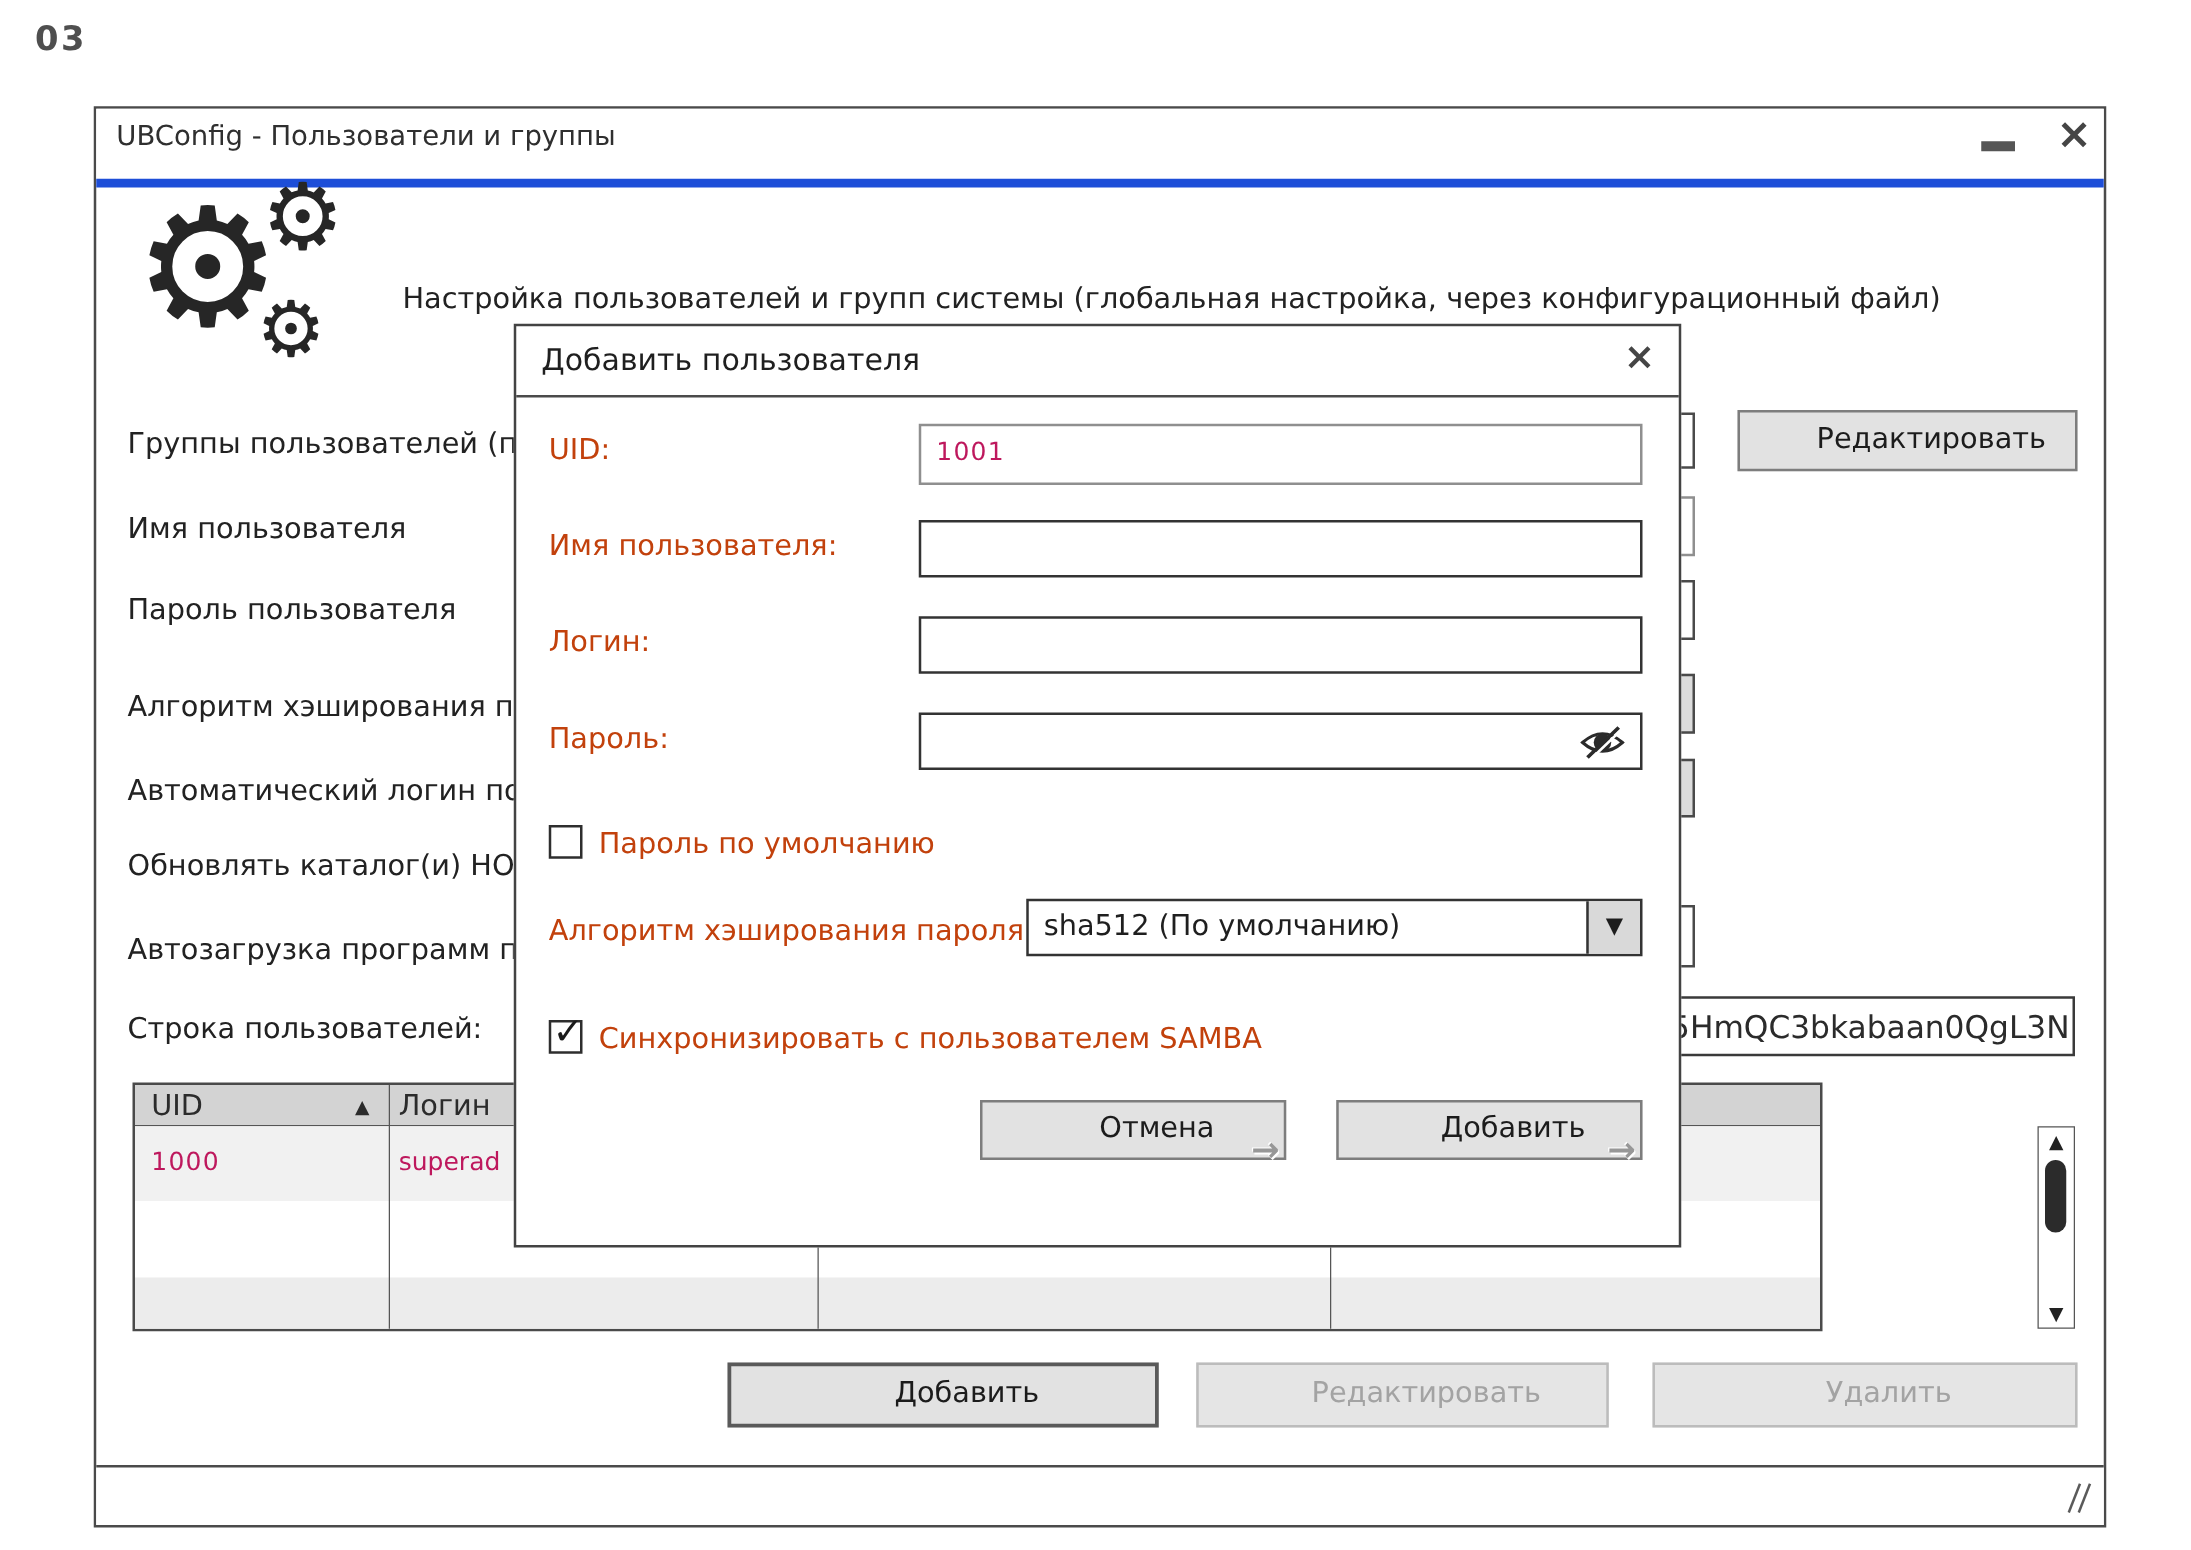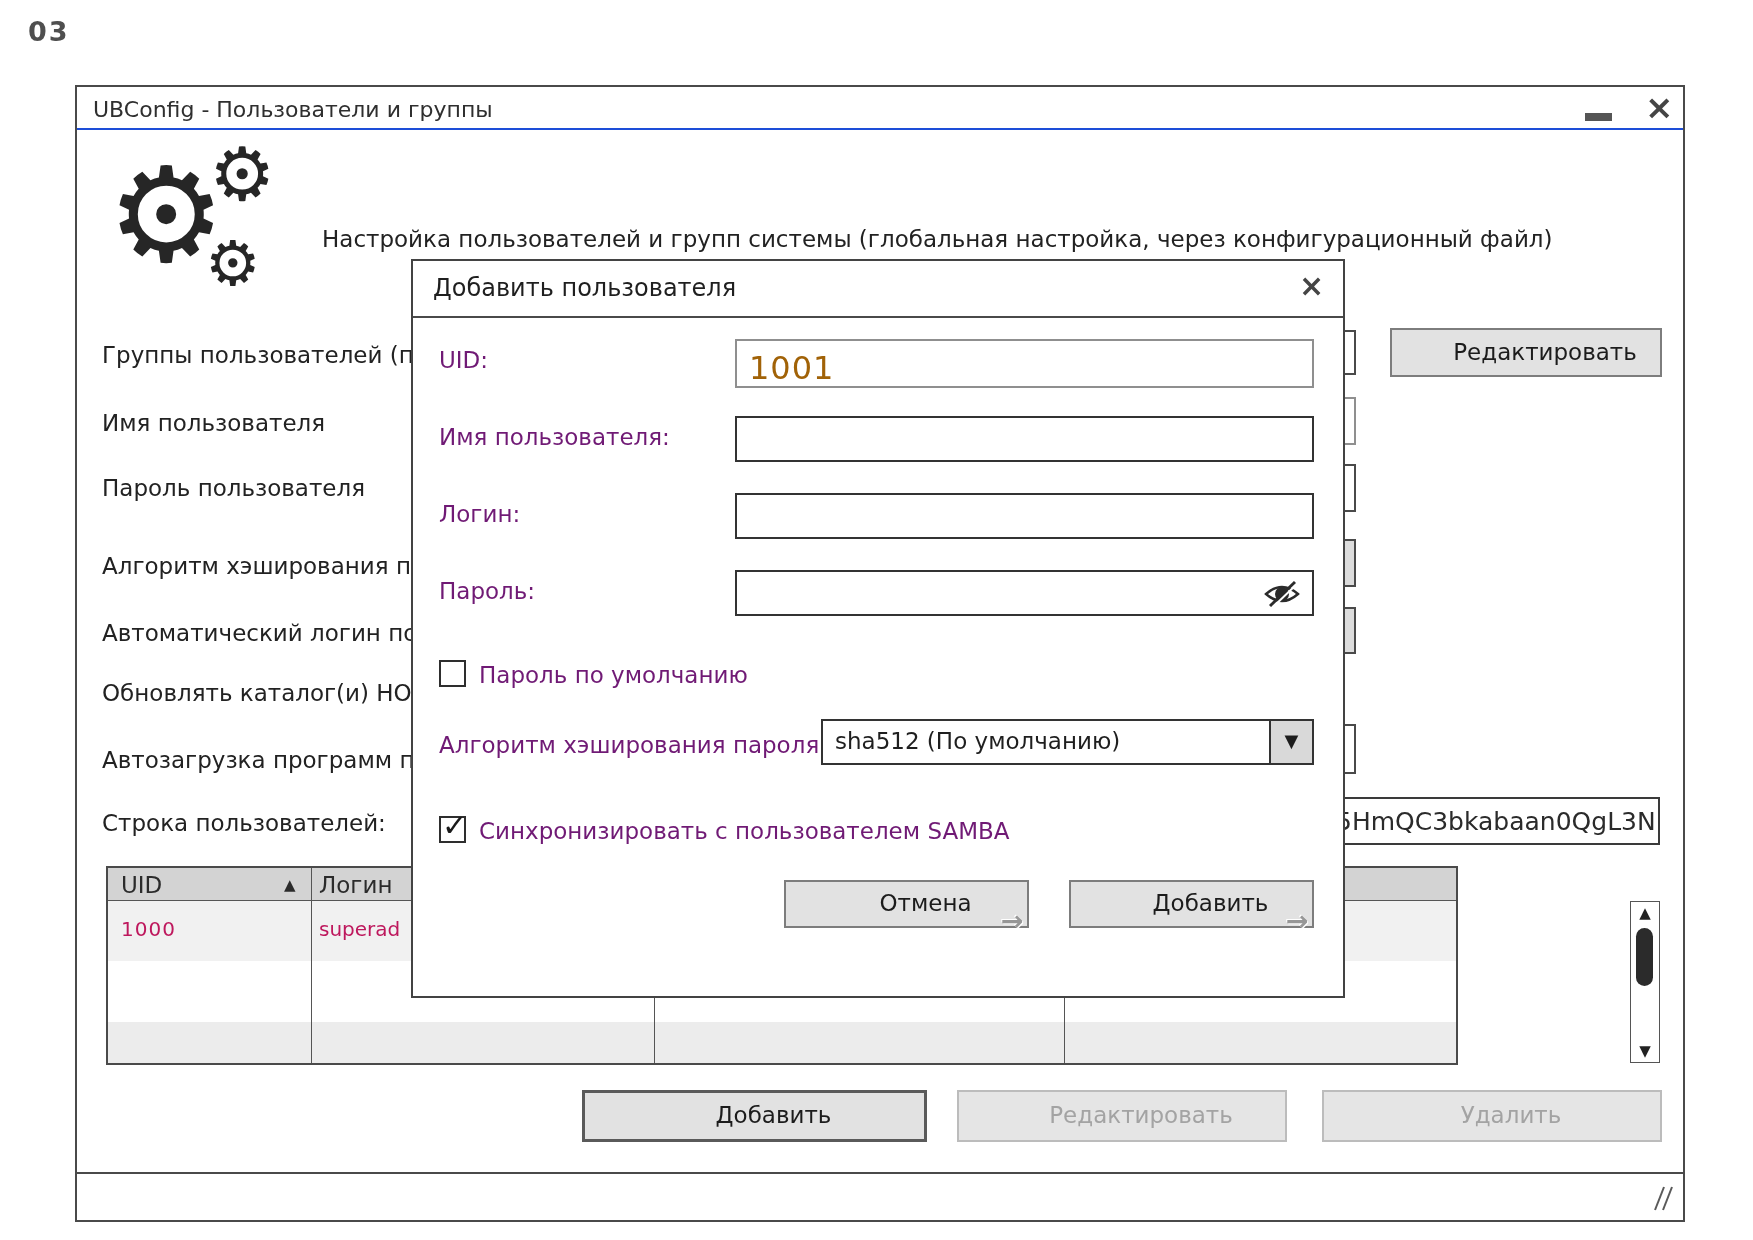--- a/index.html
+++ b/index.html
@@ -6,21 +6,21 @@
   html,body { width:1753px; height:1240px; background:#ffffff;
     font-family:"DejaVu Sans","Liberation Sans",sans-serif; color:#2b2b2b; }
   body { position:relative; overflow:hidden; }
   .abs { position:absolute; }
 
   .fig-label { left:28px; top:16px; font-size:27px; font-weight:bold; color:#4f4f4f; letter-spacing:2px; }
 
   
   .window { left:75px; top:85px; width:1610px; height:1137px; background:#fff;
     border:2px solid #4a4a4a; z-index:1; }
-  .titlebar { left:0; top:0; width:100%; height:43px; border-bottom:2px solid #1d4ed8; background:#fff; }
+  .titlebar { left:0; top:0; width:100%; height:63px; border-bottom:7px solid #1d4ed8; background:#fff; }
   .window-title { left:16px; top:10px; font-size:22px; color:#2f2f2f; }
   .min-btn { left:1500px; top:6px; width:44px; height:36px; cursor:pointer; }
   .min-glyph { left:8px; top:20px; width:27px; height:8px; background:#555; }
   .close-btn { left:1562px; top:0px; width:44px; height:44px; cursor:pointer; }
   .close-glyph { left:6px; top:0px; font-size:34px; color:#454545; font-weight:bold; }
 
   .gear { color:#262626; line-height:1; }
   .gear-large  { left:30px;  top:62px;  font-size:132px; }
   .gear-small1 { left:132px; top:50px;  font-size:74px; }
   .gear-small2 { left:128px; top:146px; font-size:62px; }
@@ -74,24 +74,24 @@
   .resize-grip { right:8px; top:10px; }
 
   
   .dialog { left:411px; top:259px; width:934px; height:739px; background:#fff;
     border:2px solid #434343; z-index:10; }
   .dialog-titlebar { left:0; top:0; width:100%; height:57px; border-bottom:2px solid #4a4a4a; }
   .dialog-title { left:20px; top:13px; font-size:24px; color:#1f1f1f; }
   .dialog-close { left:878px; top:5px; width:44px; height:44px; cursor:pointer; }
   .dialog-close .close-glyph { left:8px; top:2px; font-size:30px; }
 
-  .d-label { left:26px; font-size:23px; color:#701a75; white-space:nowrap; }
+  .d-label { left:26px; font-size:23px; color:#c2410c; white-space:nowrap; }
   .d-field { left:322px; width:579px; height:47px; background:#fff; border:2px solid #333; }
   .d-field-uid { border-color:#8f8f8f; }
-  .d-field-text { left:12px; top:8px; font-size:32px; color:#a16207; letter-spacing:1px;text-align:right; }
+  .d-field-text { left:12px; top:8px; font-size:20px; color:#be185d; letter-spacing:1px;text-align:right; }
   .eye-btn { right:10px; top:6px; width:40px; height:32px; cursor:pointer; }
 
   .checkbox { left:26px; width:27px; height:27px; background:#fff; border:2px solid #2e2e2e; cursor:pointer; }
   .checkmark { left:1px; top:-10px; font-size:30px; font-weight:bold; color:#1a1a1a; }
 
   .combo { left:408px; width:493px; height:46px; background:#fff; border:2px solid #333; cursor:pointer; }
   .combo-value { left:12px; top:7px; font-size:23px; color:#1f1f1f; white-space:nowrap; }
   .combo-arrow-box { right:0; top:0; width:43px; height:42px; background:#d9d9d9; border-left:2px solid #333; }
   .combo-arrow { left:0; top:9px; width:100%; text-align:center; font-size:18px; color:#1d1d1d; }
 

